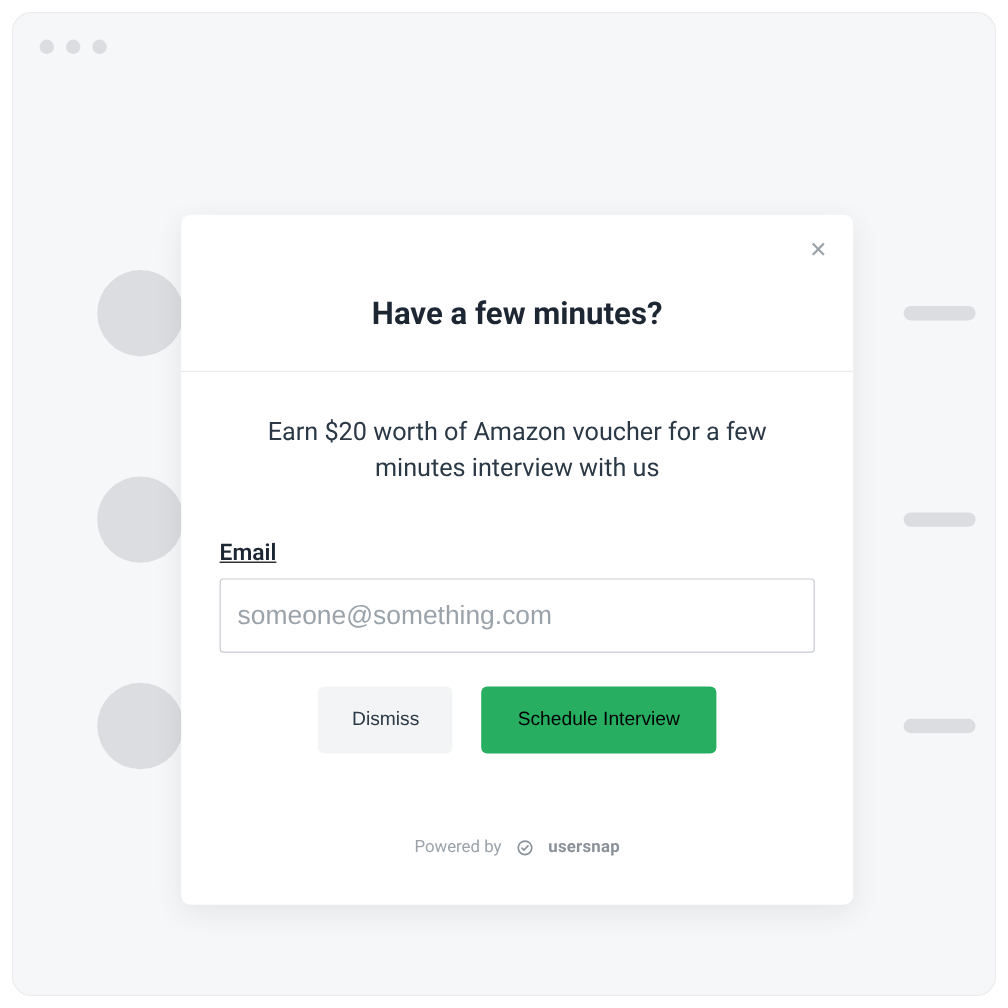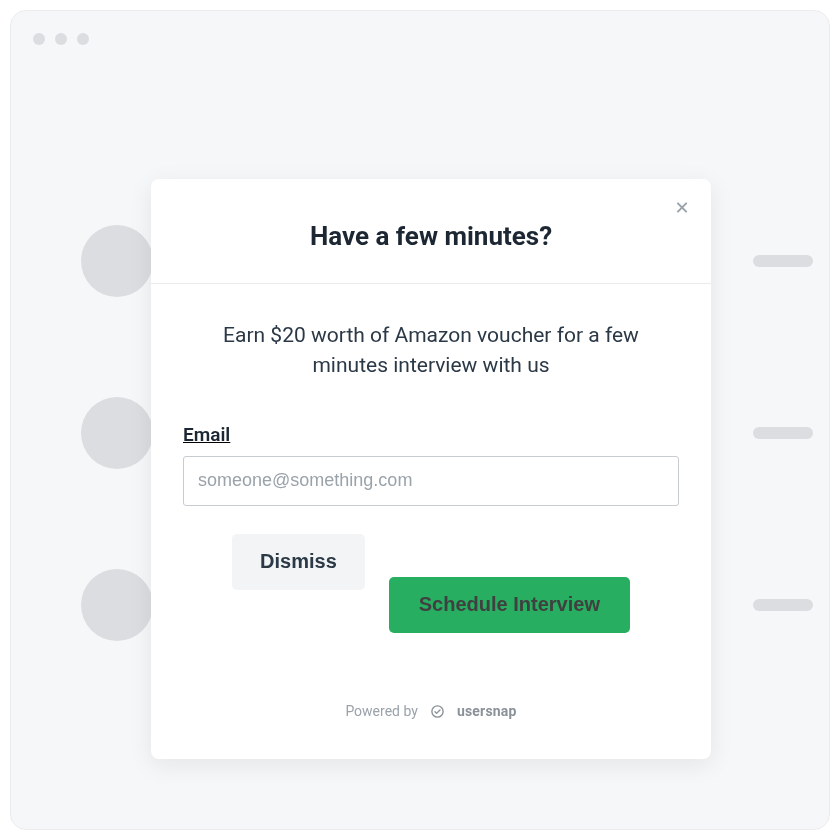--- a/index.html
+++ b/index.html
@@ -23,35 +23,35 @@
 
     .modal {
       position: absolute;
       top: 168px; left: 140px;
       width: 560px;
       background: #ffffff;
       border-radius: 8px;
       box-shadow: 0 6px 24px rgba(20,22,26,0.08);
     }
     .modal-header { position: relative; padding: 42px 32px 32px; border-bottom: 1px solid #eaebec; text-align: center; }
-    .modal-title { font-size: 26px; font-weight: 700; color: #1c2733; }
+    .modal-title { font-size: 26px; font-weight: 700; color: #1c2733; margin-top: 26px; }
     .close-btn { position: absolute; top: 18px; right: 18px; width: 22px; height: 22px; display: flex; align-items: center; justify-content: center; color: #98a0a8; cursor: pointer; font-size: 18px; background: none; border: none; }
 
     .modal-body { padding: 36px 32px 18px; text-align: center; }
     .modal-desc { font-size: 21px; line-height: 1.45; color: #2b3846; max-width: 470px; margin: 0 auto 42px; }
 
     .field-group { text-align: left; margin-bottom: 28px; text-decoration: underline; }
     .field-label { font-size: 19px; font-weight: 600; color: #1c2733; margin-bottom: 10px; display: block; }
-    .field-input { width: 100%; height: 50px; border: 1px solid #c7ccd1; border-radius: 3px; padding: 0 14px; font-size: 18px; color: #1c2733; background: #fff; }
+    .field-input { width: 100%; height: 62px; border: 1px solid #c7ccd1; border-radius: 3px; padding: 0 14px; font-size: 22px; color: #1c2733; background: #fff; }
     .field-input::placeholder { color: #9aa2aa; }
 
     .btn-row { display: flex; justify-content: center; gap: 24px; margin-bottom: 26px; }
-    .btn { height: 56px; border-radius: 5px; font-size: 20px; font-weight: 700; border: none; cursor: pointer; padding: 0 28px; }
+    .btn { height: 56px; border-radius: 5px; font-size: 16px; font-weight: 400; border: none; cursor: pointer; padding: 0 28px; }
     .btn-dismiss { background: #f3f4f5; color: #2b3846; }
-    .btn-primary { background: #27ae60; color: #404040; padding: 0 30px; margin-top: 43px; }
+    .btn-primary { background: #27ae60; color: #000000; padding: 0 30px; }
 
     .powered { display: flex; align-items: flex-end; justify-content: center; gap: 12px; color: #9aa2aa; font-size: 14px; padding-bottom: 22px; }
     .powered .brand { font-weight: 700; color: #8a9199; letter-spacing: 0.2px; margin-top: 44px; }
     .powered svg { width: 15px; height: 15px; }
   </style>
 </head>
 <body>
 
 <div class="browser-frame">
   <div class="traffic-dots">

